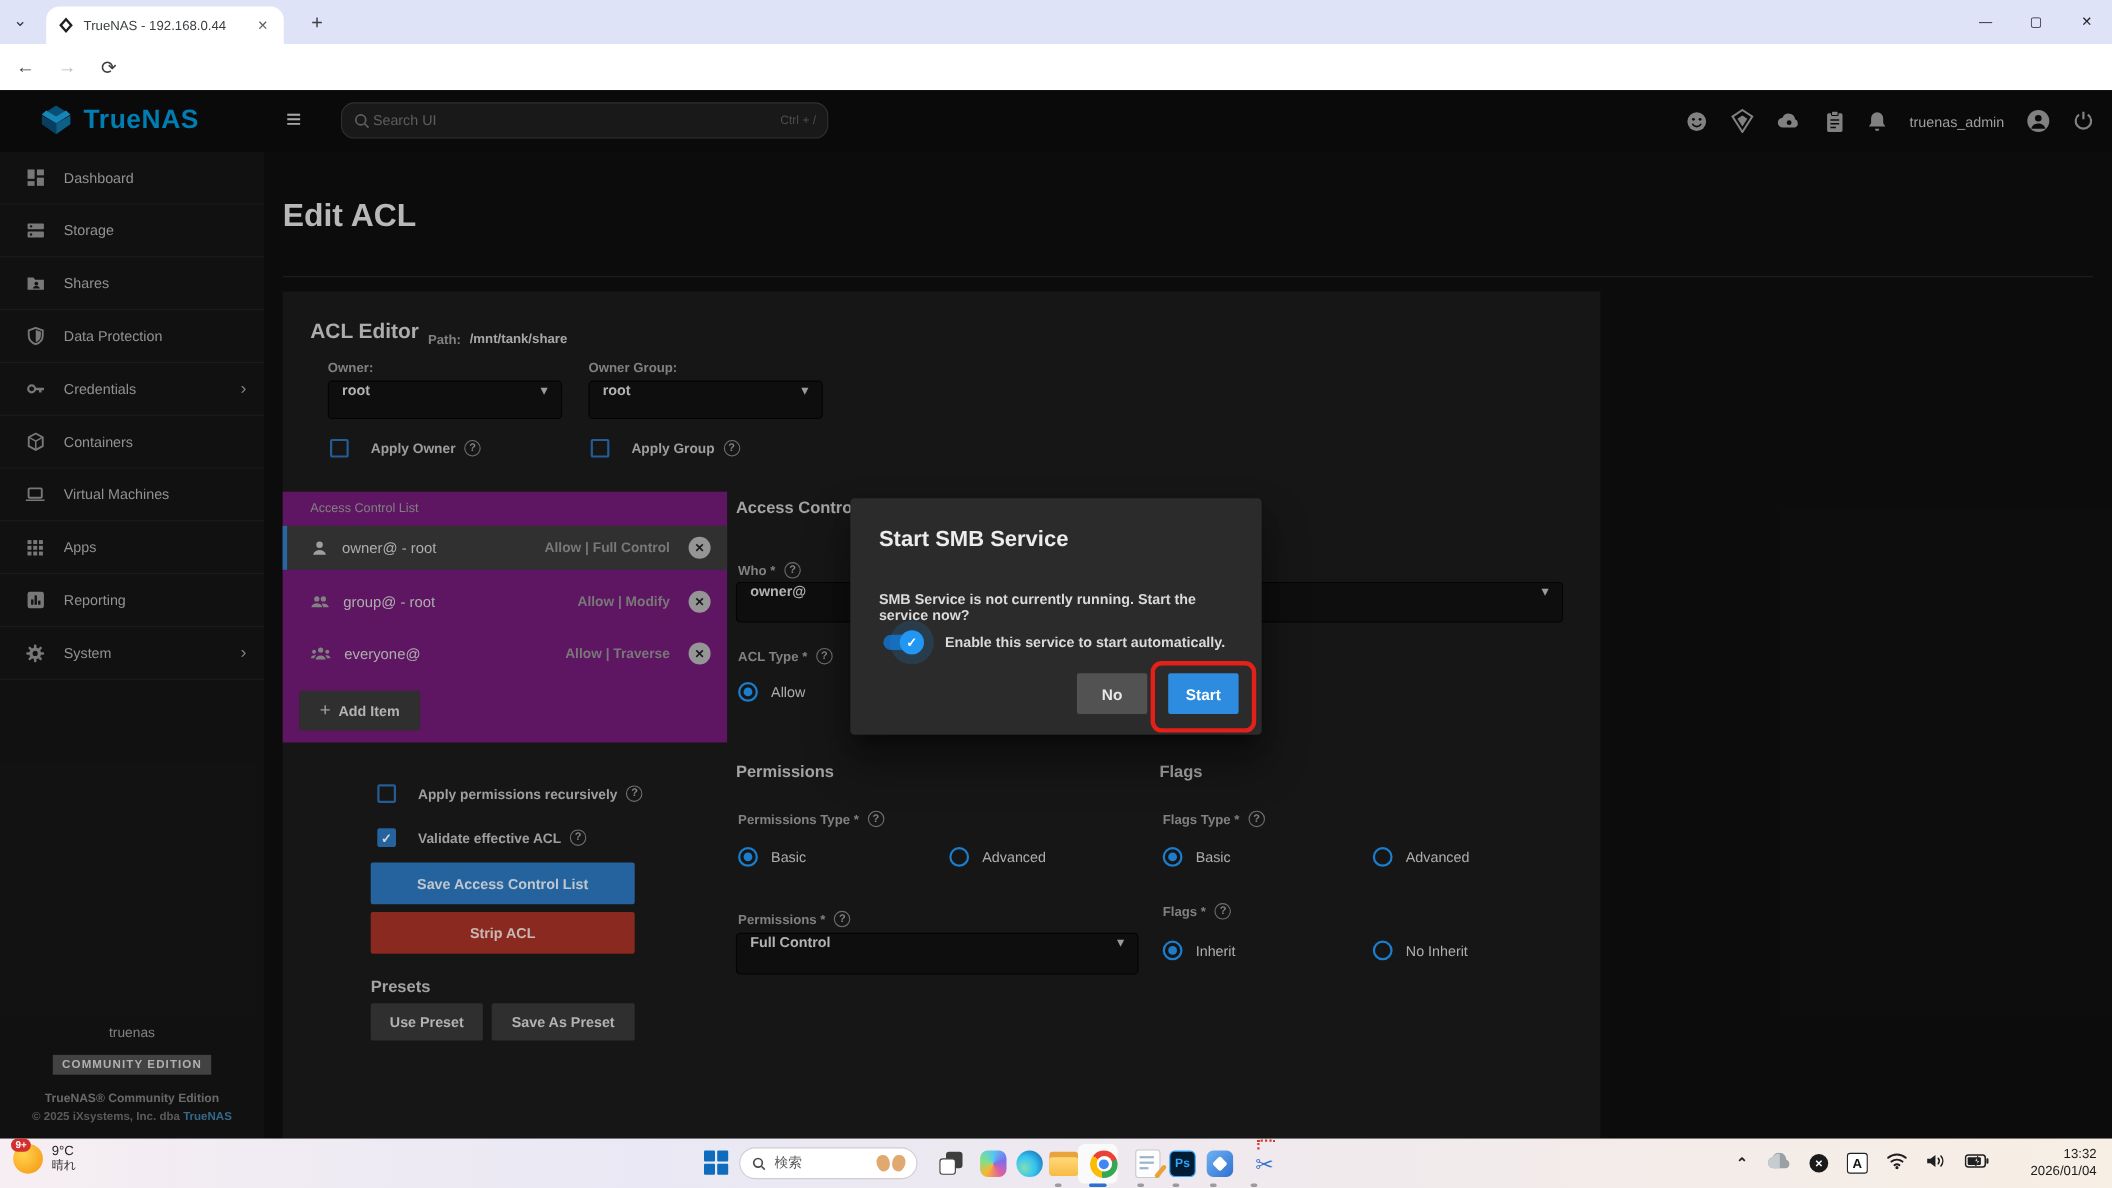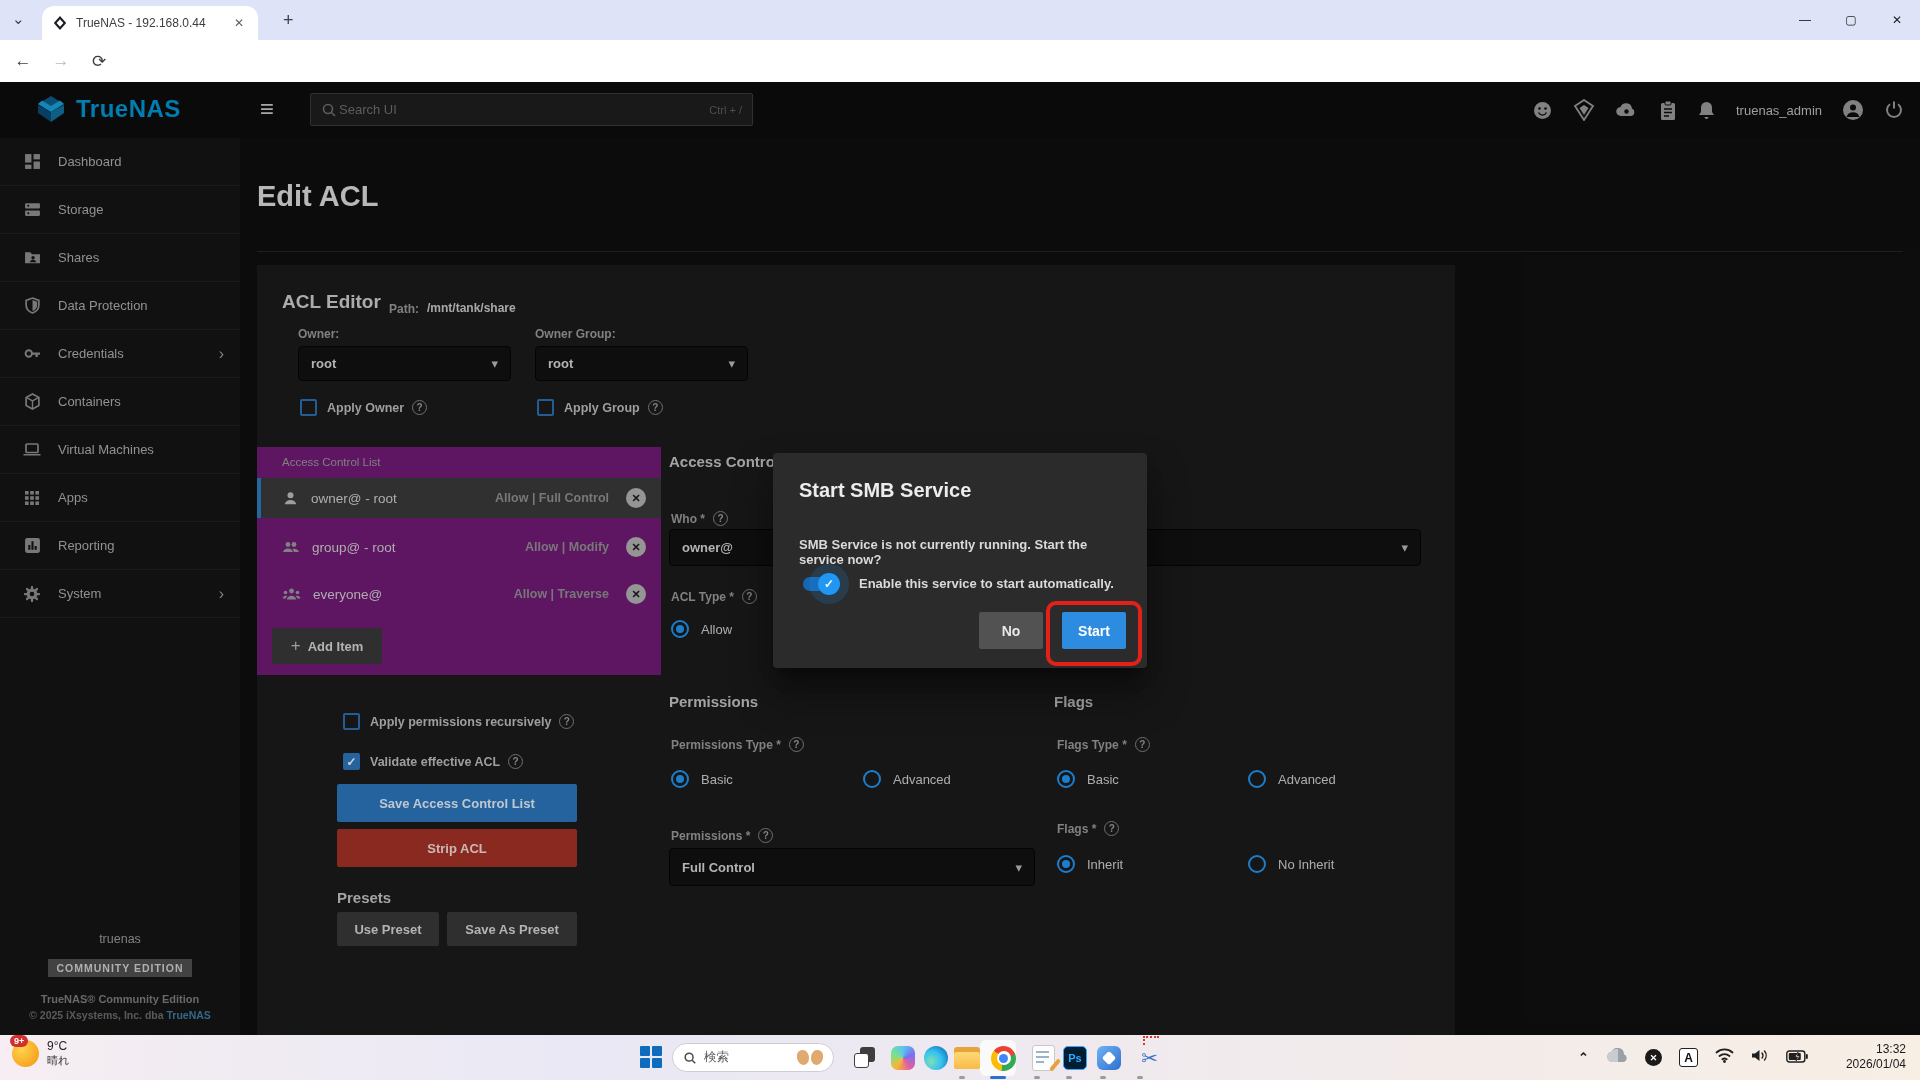--- a/index.html
+++ b/index.html
@@ -27,21 +27,21 @@
   .pill-ico{color:#5f6368;margin-left:12px;display:flex;align-items:center}
   .toolbar-right{position:absolute;right:10px;top:45px;height:32px;display:flex;align-items:center;gap:14px}
   .tb-divider{width:1px;height:18px;background:#d4d7de}
 
   
   .appheader{position:absolute;left:0;top:82px;width:1920px;height:56px;background:#0d0d0d;z-index:5}
   .brand{position:absolute;left:36px;top:13px;display:flex;align-items:center;gap:10px}
   .brand-name{font-size:24px;font-weight:bold;color:#0095d5;letter-spacing:.5px}
   .hamburger{position:absolute;left:260px;top:14px;font-size:24px;color:#c9c9c9;line-height:26px}
   .uisearch{position:absolute;left:310px;top:11px;width:443px;height:33px;background:#1e1e1e;border:1px solid #3a3a3a;
-            border-radius:2px;display:flex;align-items:center;padding:0 10px;box-sizing:border-box}
+            border-radius:12px;display:flex;align-items:center;padding:0 10px;box-sizing:border-box}
   .uisearch input{flex:1;background:transparent;border:none;outline:none;color:#bdbdbd;font-size:13px;font-family:"Liberation Sans",sans-serif}
   .uisearch input::placeholder{color:#6f6f6f}
   .shortcut{font-size:11px;color:#5d5d5d}
   .hdr-right{position:absolute;right:16px;top:0;height:56px;display:flex;align-items:center;gap:20px}
   .hdr-user{font-size:13px;color:#bdbdbd}
   .hicon{display:flex;align-items:center;justify-content:center}
 
   
   .sidebar{position:absolute;left:0;top:138px;width:240px;height:897px;background:#151515}
   .nav-item{position:relative;height:48px;display:flex;align-items:center;border-bottom:1px solid #212121;box-sizing:border-box}
@@ -61,28 +61,28 @@
 
   
   .main{position:absolute;left:240px;top:138px;width:1680px;height:897px;background:#0f0f0f}
   .page-title{position:absolute;left:17px;top:42px;font-size:29px;font-weight:bold;color:#dcdcdc}
   .title-divider{position:absolute;left:17px;top:113px;width:1646px;height:1px;background:#262626}
   .card{position:absolute;left:17px;top:127px;width:1198px;height:770px;background:#1b1b1b}
   .h-card{font-size:19px;font-weight:bold;color:#cdcdcd}
   .lbl{font-size:12px;color:#9a9a9a}
   .qm{width:15px;height:15px;border:1.5px solid #848484;border-radius:50%;color:#9d9d9d;font-size:10px;
       display:inline-flex;align-items:center;justify-content:center;box-sizing:border-box;font-weight:bold}
-  .sel{background:#111111;border:1px solid #050505;border-radius:4px;display:flex;align-items:center;
+  .sel{background:#111111;border:1px solid #050505;border-radius:4px;display:flex;
        justify-content:space-between;padding:0 12px;box-sizing:border-box}
   .sel .v{font-size:13px;font-weight:bold;color:#d6d6d6}
   .caret{color:#b9b9b9;font-size:13px}
   .cb{width:17px;height:17px;border:2px solid #2c6fb2;border-radius:2px;box-sizing:border-box;
       display:inline-flex;align-items:center;justify-content:center;background:transparent;flex:none}
   .cb.checked{background:#2c76bd;border-color:#2c76bd;color:#fff;font-size:12px;font-weight:bold}
-  .cb-label{font-size:12.5px;font-weight:bold;color:#bdbdbd;margin:0 8px 0 10px}
+  .cb-label{font-size:12.5px;font-weight:bold;color:#bdbdbd;margin:0 8px 0 20px}
   .radio{width:18px;height:18px;border:2px solid #2196f3;border-radius:50%;box-sizing:border-box;position:relative;flex:none}
   .radio.sel-r::after{content:'';position:absolute;inset:3px;background:#2196f3;border-radius:50%}
   .radio-label{font-size:13px;color:#cfcfcf;margin-left:12px}
   .panel{position:absolute;left:0;top:182px;width:404px;height:228px;background:#701a75}
   .panel-title{position:absolute;left:25px;top:9px;font-size:11.5px;color:#9a9a9a}
   .ace{position:absolute;left:0;width:404px;height:40px;display:flex;align-items:center;box-sizing:border-box}
   .ace.selected{background:#3a3a3a;border-left:4px solid #2f7bbf}
   .ace .who{font-size:13.5px;color:#cfcfcf;margin-left:12px}
   .ace .perm{position:absolute;right:52px;font-size:12.5px;font-weight:bold;color:#8f8f8f}
   .ace-x{position:absolute;right:15px;width:20px;height:20px;border-radius:50%;background:#b2b2b2;color:#1d1d1d;

